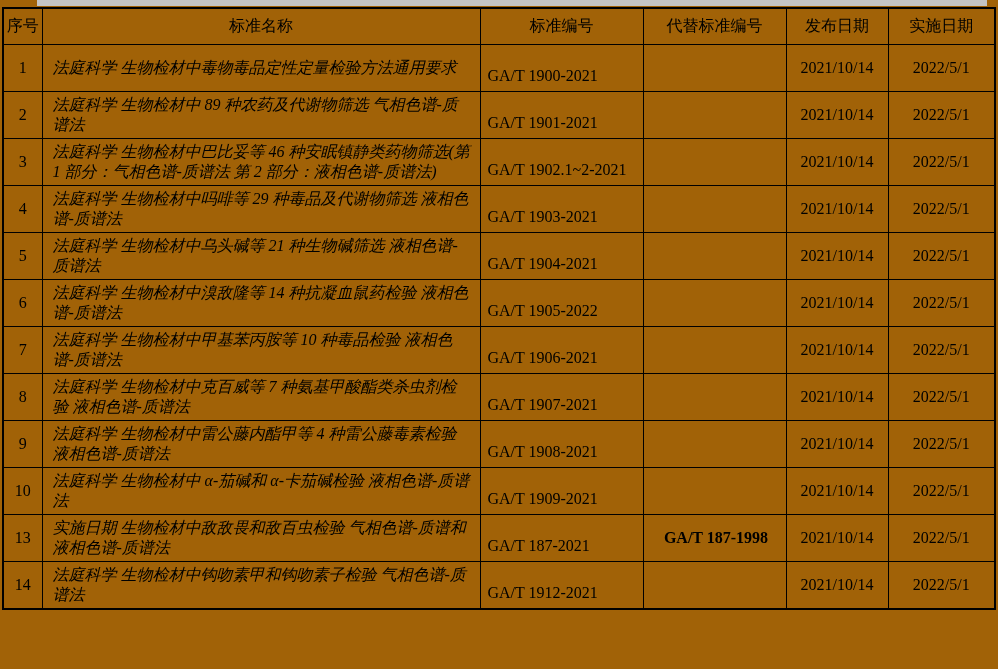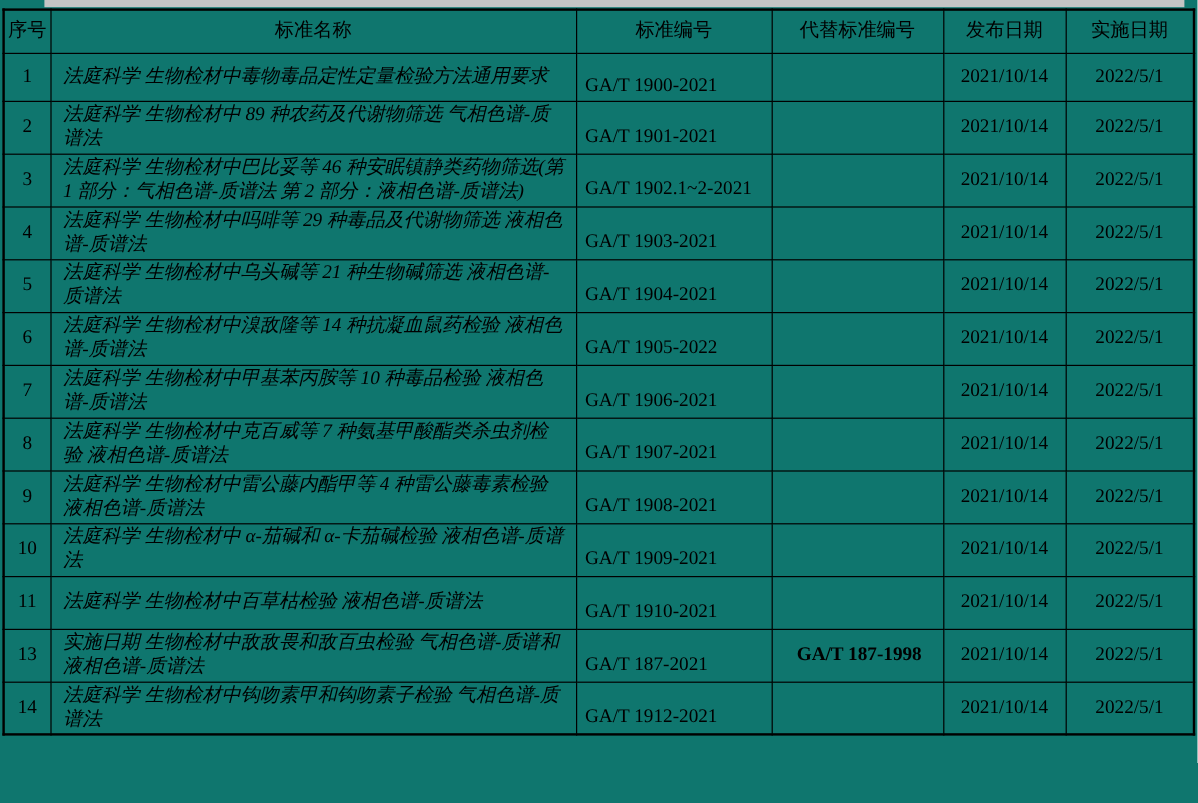--- a/index.html
+++ b/index.html
@@ -6,21 +6,21 @@
     margin: 0;
     padding: 0;
     background: #ffffff;
     font-family: "Liberation Serif", "DejaVu Serif", serif;
     color: #000000;
   }
   .page {
     position: relative;
     width: 998px;
     height: 669px;
-    background: #0f766e;
+    background: #a16207;
     overflow: hidden;
   }
   .top-strip {
     position: absolute;
     top: 0;
     left: 37px;
     width: 950px;
     height: 6px;
     background: #c4c4c4;
   }
@@ -61,21 +61,21 @@
     text-align: left;
     padding: 17px 4px 1px 7px;
   }
   td.c-replaces {
     text-align: center;
     padding: 1px 4px 1px 7px;
     font-weight: bold;
   }
   td.c-pub, td.c-impl {
     text-align: center;
-    padding: 1px 2px;
+    padding: 13px 2px;
   }
 </style>
 </head>
 <body>
 
 <div class="page">
   <div class="top-strip"></div>
 
   <table class="std-table">
     <colgroup>
@@ -171,28 +171,20 @@
     </tr>
         <tr>
       <td class="c-index">10</td>
       <td class="c-name">法庭科学 生物检材中 α-茄碱和 α-卡茄碱检验 液相色谱-质谱法</td>
       <td class="c-code">GA/T 1909-2021</td>
       <td class="c-replaces"></td>
       <td class="c-pub">2021/10/14</td>
       <td class="c-impl">2022/5/1</td>
     </tr>
         <tr>
-      <td class="c-index">11</td>
-      <td class="c-name">法庭科学 生物检材中百草枯检验 液相色谱-质谱法</td>
-      <td class="c-code">GA/T 1910-2021</td>
-      <td class="c-replaces"></td>
-      <td class="c-pub">2021/10/14</td>
-      <td class="c-impl">2022/5/1</td>
-    </tr>
-        <tr>
       <td class="c-index">13</td>
       <td class="c-name">实施日期 生物检材中敌敌畏和敌百虫检验 气相色谱-质谱和液相色谱-质谱法</td>
       <td class="c-code">GA/T 187-2021</td>
       <td class="c-replaces">GA/T 187-1998</td>
       <td class="c-pub">2021/10/14</td>
       <td class="c-impl">2022/5/1</td>
     </tr>
         <tr>
       <td class="c-index">14</td>
       <td class="c-name">法庭科学 生物检材中钩吻素甲和钩吻素子检验 气相色谱-质谱法</td>

